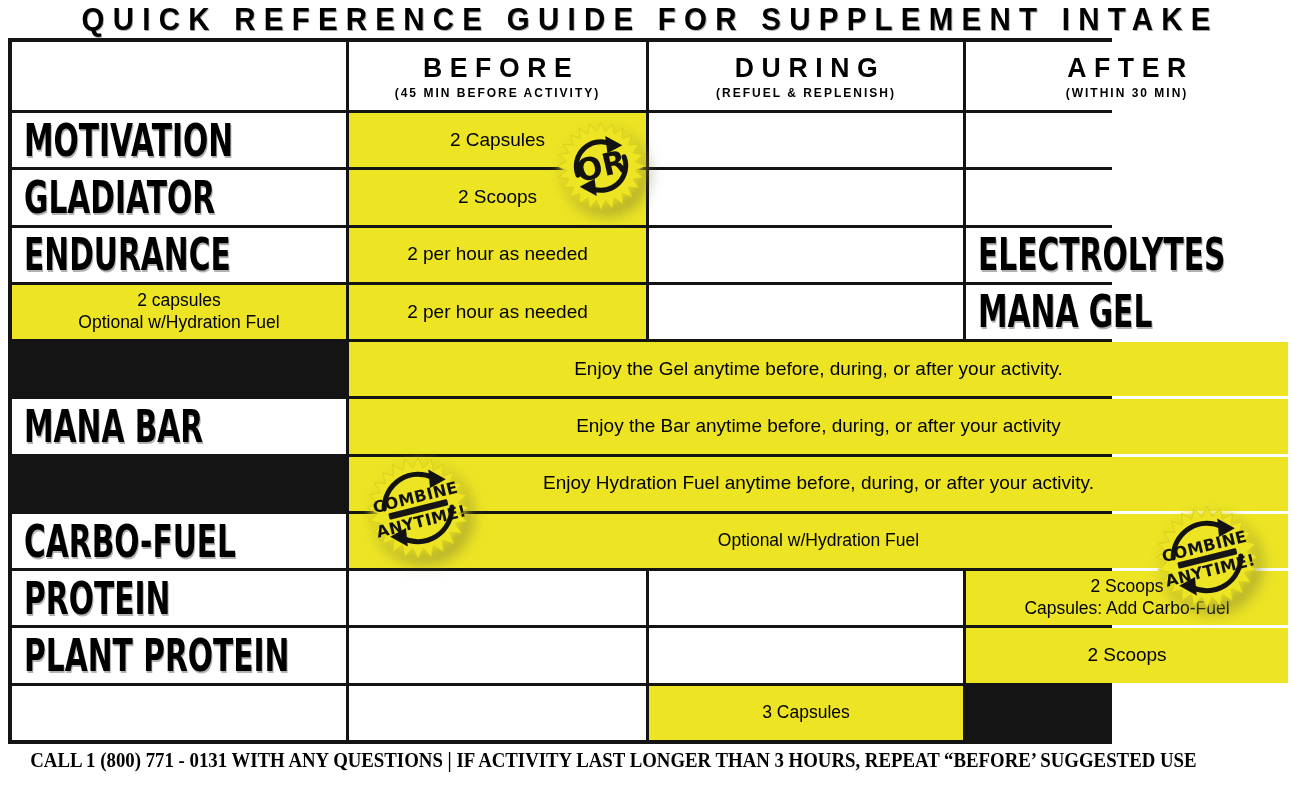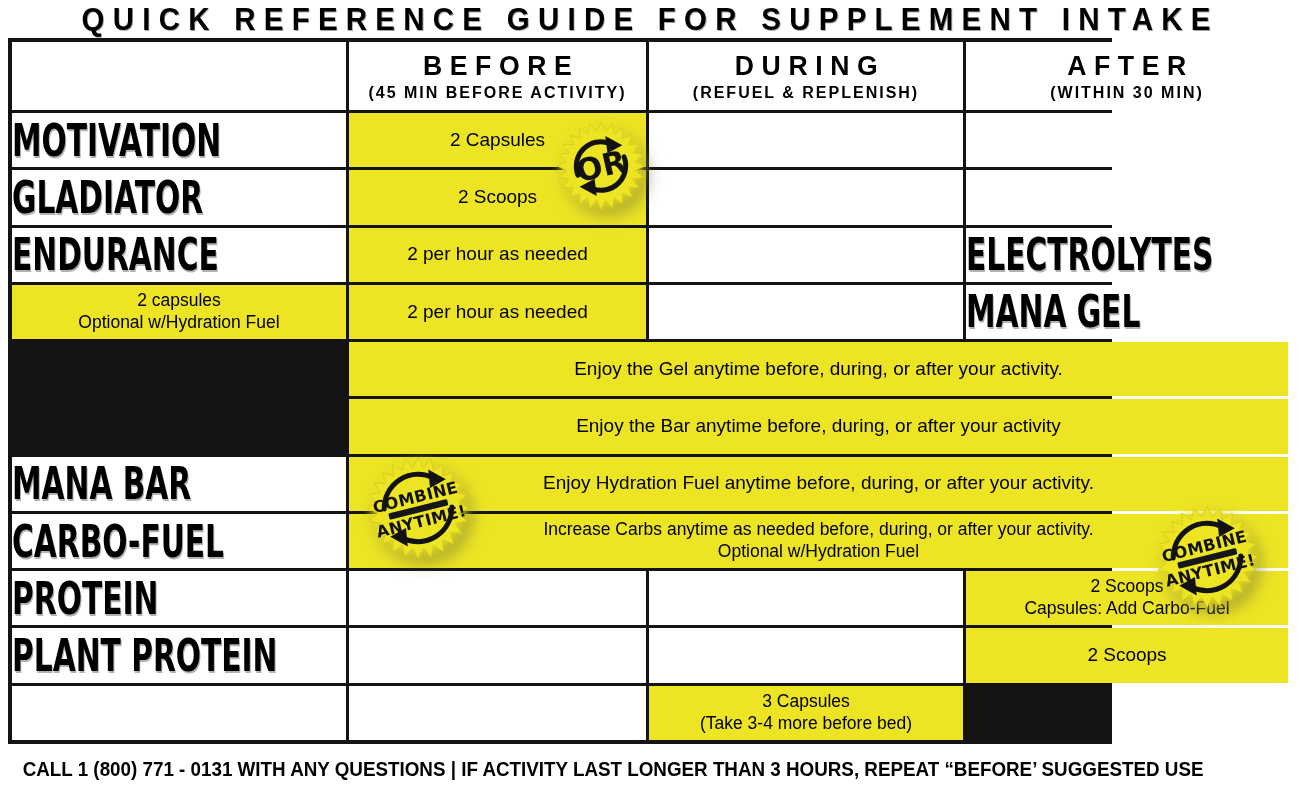--- a/index.html
+++ b/index.html
@@ -30,23 +30,23 @@
     grid-template-rows:68px repeat(11,1fr);
     gap:3px;
   }
   .cell{background:#fff;display:flex;flex-direction:column;
     align-items:center;justify-content:center;text-align:center;overflow:visible;}
   .cell.yellow{background:var(--yellow);}
   .cell.span3{grid-column:2 / 5;}
 
   .head .big{font-size:28px;font-weight:700;letter-spacing:8px;white-space:nowrap;
     transform:scaleX(.95);padding-left:8px;}
-  .head .small{font-size:16px;font-weight:700;letter-spacing:2px;margin-top:2px;white-space:nowrap;}
-
-  .label-cell{flex-direction:row;justify-content:flex-start;}
+  .head .small{font-size:12px;font-weight:700;letter-spacing:2px;margin-top:2px;white-space:nowrap;}
+
+  .label-cell{flex-direction:row;justify-content:flex-start;padding-left:12px;}
   .label-cell span{
     font-family:"DejaVu Sans","Liberation Sans",sans-serif;
     font-size:45px;font-weight:700;line-height:1;white-space:nowrap;
     transform:scaleX(.66);transform-origin:left center;
     text-shadow:1.5px 1.5px 0 rgba(0,0,0,.3);
   }
 
   .t1{font-size:19px;line-height:1.2;}
   .t2{font-size:17.5px;line-height:1.25;}
 
@@ -57,21 +57,21 @@
   .badge .arc{stroke:#121212;stroke-width:5.5;fill:none;stroke-linecap:round;}
   .badge .head{fill:#121212;}
   .badge text{fill:#121212;font-family:"DejaVu Sans","Liberation Sans",sans-serif;
     font-weight:900;text-anchor:middle;}
   .or-text{font-size:34px;}
   .combine-text{font-size:17.5px;letter-spacing:.5px;}
   .combine-strip{fill:#161616;}
 
   .footer-note{
     position:absolute;left:0;top:749px;width:1226px;height:32px;
-    display:flex;align-items:flex-end;justify-content:center;
+    display:flex;align-items:flex-start;justify-content:center;font-family:Liberation Serif, serif;
   }
   .footer-note span{font-size:20px;font-weight:700;white-space:nowrap;transform:scaleX(.94);}
 </style>
 </head>
 <body>
 
 <div class="page-title">
   <span>QUICK REFERENCE GUIDE FOR SUPPLEMENT INTAKE</span>
 </div>
 
@@ -129,36 +129,35 @@
     </div>
   <div class="cell"></div>
 
   <div class="cell label-cell">
       <span>MANA GEL</span>
     </div>
   <div class="cell yellow span3">
       <div class="t1">Enjoy the Gel anytime before, during, or after your activity.</div>
     </div>
 
+  <div class="cell label-cell">
+      <span>MANA BAR</span>
+    </div>
   <div class="cell yellow span3">
       <div class="t1">Enjoy the Bar anytime before, during, or after your activity</div>
     </div>
-  <div class="cell label-cell">
-      <span>MANA BAR</span>
-    </div>
 
   <div class="cell yellow span3">
       <div class="t1">Enjoy Hydration Fuel anytime before, during, or after your activity.</div>
     </div>
 
   <div class="cell label-cell">
       <span>CARBO-FUEL</span>
     </div>
   <div class="cell yellow span3">
-    <div class="t2">Increase Carbs anytime as needed before, during, or after your activity.</div>
     <div class="t2">Optional w/Hydration Fuel</div>
   </div>
 
   <div class="cell label-cell">
       <span>PROTEIN</span>
     </div>
   <div class="cell"></div>
   <div class="cell"></div>
   <div class="cell yellow">
     <div class="t2">2 Scoops</div>
@@ -171,21 +170,20 @@
   <div class="cell"></div>
   <div class="cell"></div>
   <div class="cell yellow">
       <div class="t1">2 Scoops</div>
     </div>
 
   <div class="cell"></div>
   <div class="cell"></div>
   <div class="cell yellow">
     <div class="t2">3 Capsules</div>
-    <div class="t2">(Take 3-4 more before bed)</div>
   </div>
 </div>
 
 <div class="badge" style="left:551px;top:116px;">
   <svg width="100" height="100" viewBox="-55 -55 110 110">
     <path class="star" d="M0.00 -48.00L4.96 -37.67L12.42 -46.36L14.54 -35.11L24.00 -41.57L23.13 -30.15L33.94 -33.94L30.15 -23.13L41.57 -24.00L35.11 -14.54L46.36 -12.42L37.67 -4.96L48.00 0.00L37.67 4.96L46.36 12.42L35.11 14.54L41.57 24.00L30.15 23.13L33.94 33.94L23.13 30.15L24.00 41.57L14.54 35.11L12.42 46.36L4.96 37.67L0.00 48.00L-4.96 37.67L-12.42 46.36L-14.54 35.11L-24.00 41.57L-23.13 30.15L-33.94 33.94L-30.15 23.13L-41.57 24.00L-35.11 14.54L-46.36 12.42L-37.67 4.96L-48.00 0.00L-37.67 -4.96L-46.36 -12.42L-35.11 -14.54L-41.57 -24.00L-30.15 -23.13L-33.94 -33.94L-23.13 -30.15L-24.00 -41.57L-14.54 -35.11L-12.42 -46.36L-4.96 -37.67Z"></path>
     <g transform="rotate(-13)">
       <path class="arc" d="M -27 4 A 27 27 0 0 1 15 -22"></path>
       <polygon class="head" points="12,-31 28,-17 10,-12"></polygon>
       <path class="arc" d="M 27 -4 A 27 27 0 0 1 -15 22"></path>

